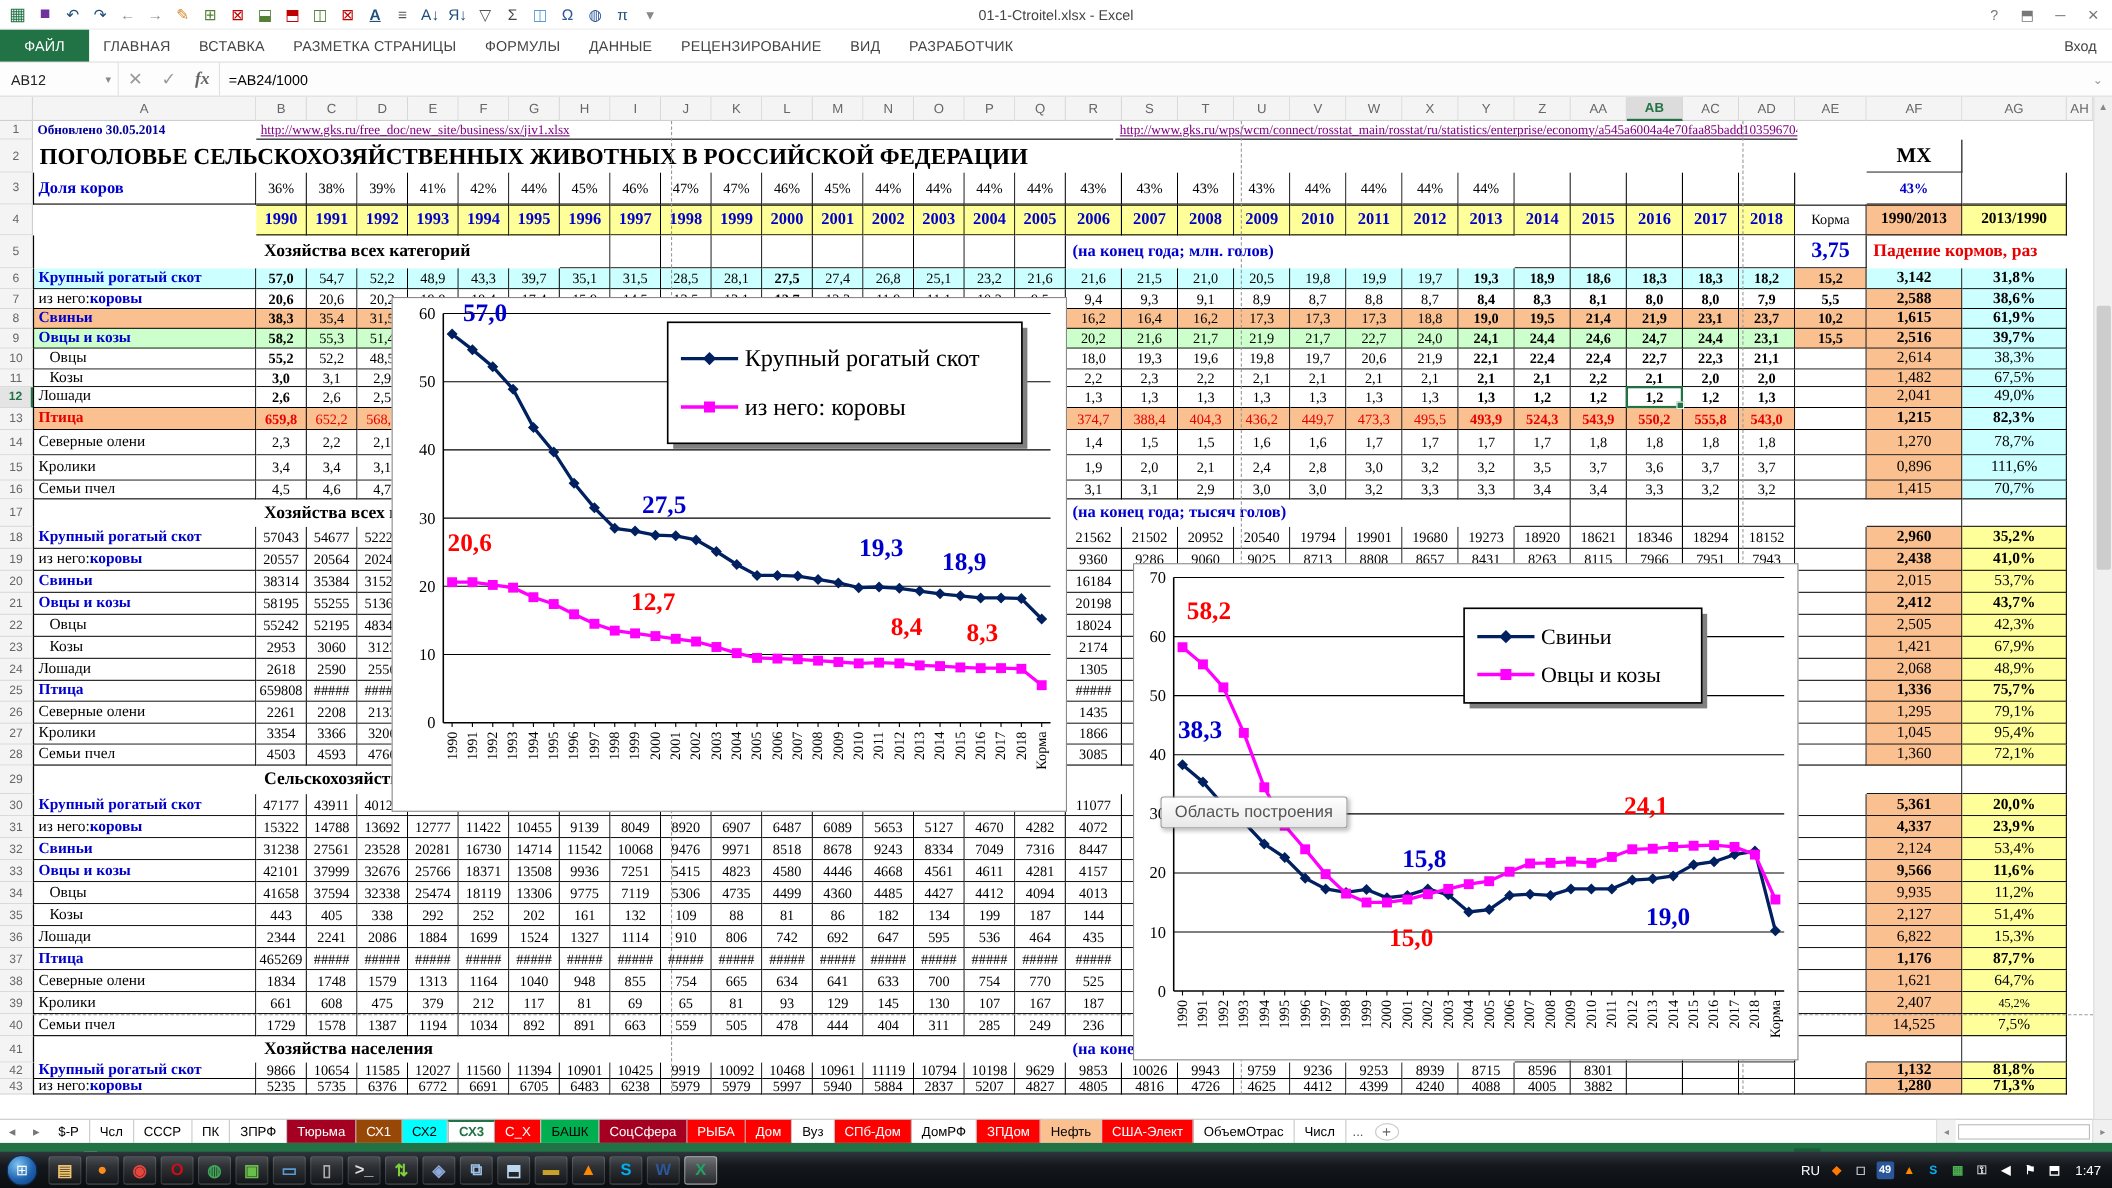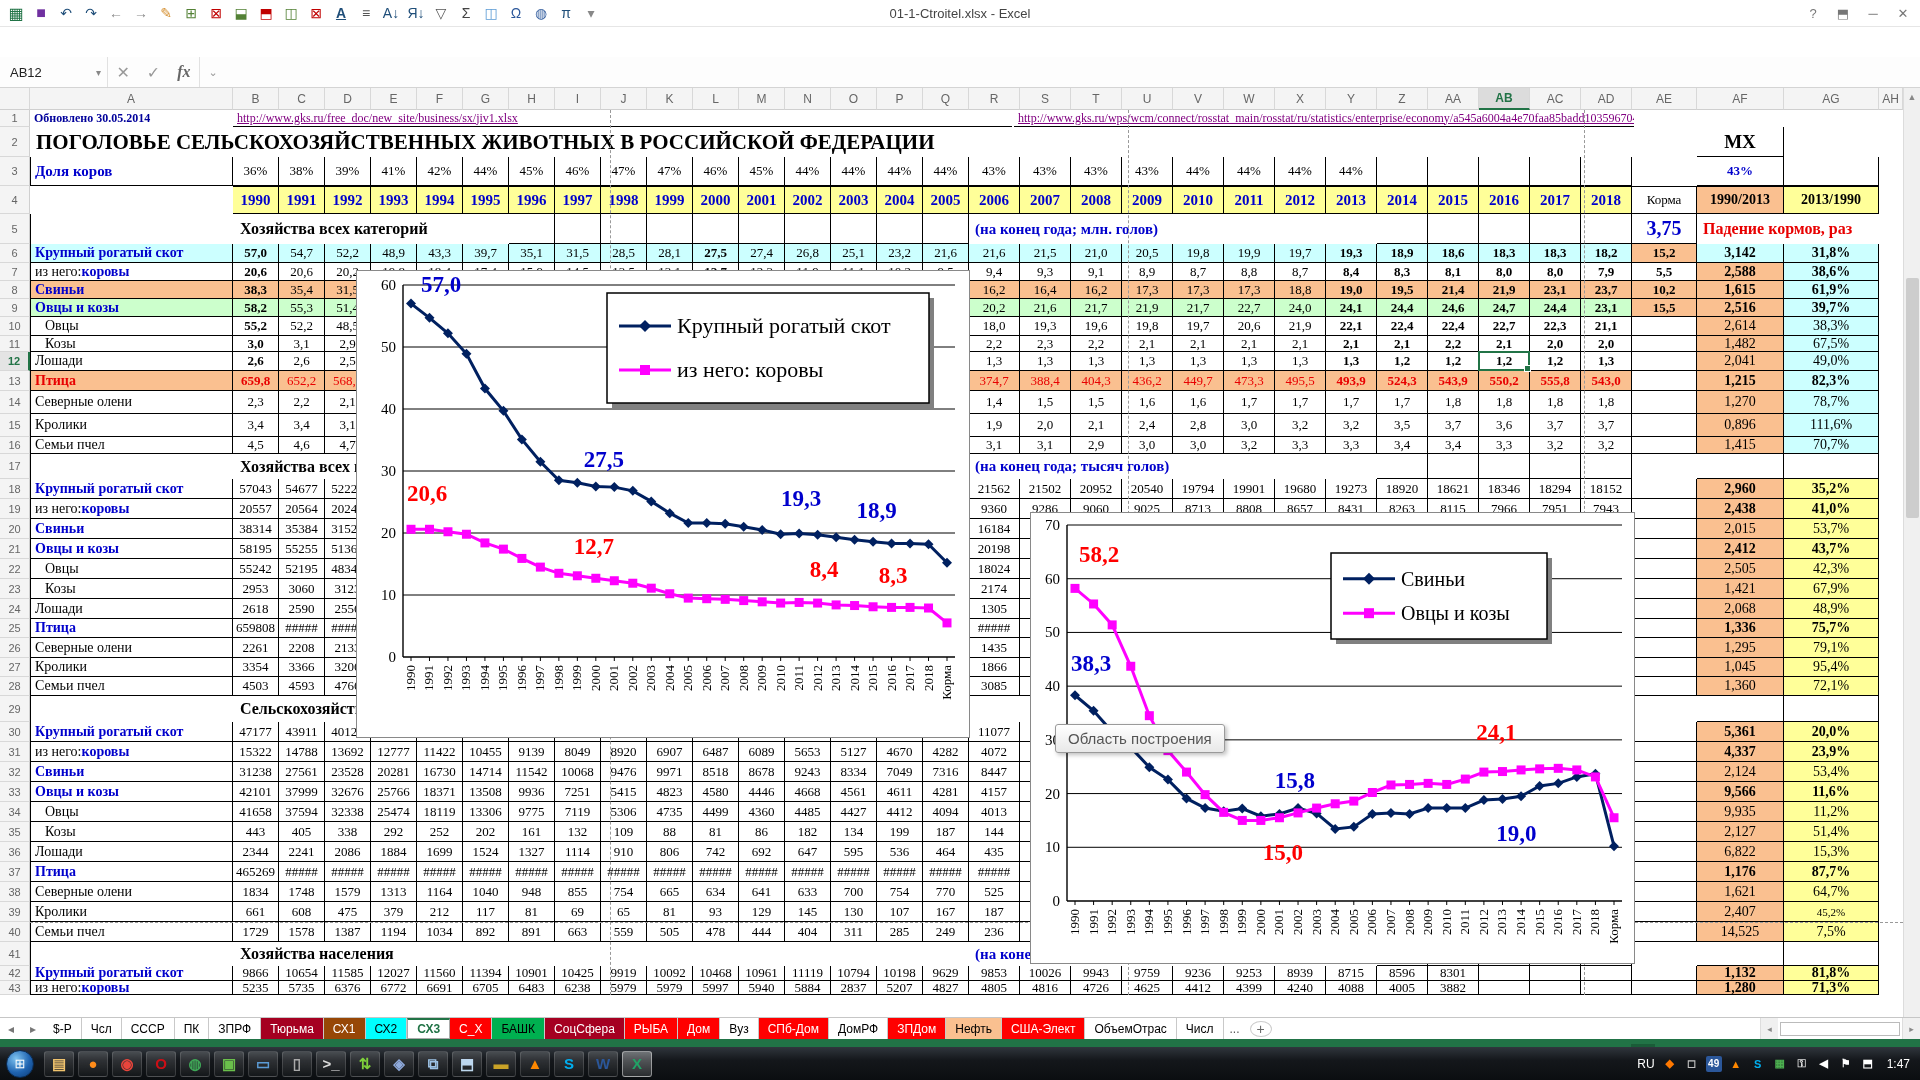--- a/index.html
+++ b/index.html
@@ -154,31 +154,46 @@
       </div>
     <div class="win-title">01-1-Ctroitel.xlsx - Excel</div>
     <div class="win-ctrls" id="winctrls">
         <span>?</span>
         <span>⬒</span>
         <span>─</span>
         <span>✕</span>
       </div>
   </div>
 
+  <div id="ribbonrow">
+    <div class="rtab file">ФАЙЛ</div>
+    <span id="rtabs" style="display:flex;">
+        <div class="rtab">ГЛАВНАЯ</div>
+        <div class="rtab">ВСТАВКА</div>
+        <div class="rtab">РАЗМЕТКА СТРАНИЦЫ</div>
+        <div class="rtab">ФОРМУЛЫ</div>
+        <div class="rtab">ДАННЫЕ</div>
+        <div class="rtab">РЕЦЕНЗИРОВАНИЕ</div>
+        <div class="rtab">ВИД</div>
+        <div class="rtab">РАЗРАБОТЧИК</div>
+      </span>
+    <div id="signin">Вход</div>
+  </div>
 
   <div id="fbar">
     <div id="namebox">
       <span>AB12</span>
       <span class="dd">▾</span>
     </div>
     <div class="fbtns">
       <span>✕</span>
       <span>✓</span>
       <span class="fx">fx</span>
     </div>
+    <div id="fml">=AB24/1000</div>
     <div class="expand">⌄</div>
   </div>
 
   <div id="sheet">
     <div id="gridcells">
         <div class="cell nb left navy b" style="left: 30px; top: 22px; width: 203px; height: 17px; font-size: 12px;">Обновлено 30.05.2014</div>
         <div class="cell nb left link" style="left: 233px; top: 22px; width: 779px; height: 17px; border-bottom: 1px solid rgb(0, 0, 0);">http://www.gks.ru/free_doc/new_site/business/sx/jiv1.xlsx</div>
         <div class="cell nb left link" style="left: 1014px; top: 22px; width: 620px; height: 17px; border-bottom: 1px solid rgb(0, 0, 0);">http://www.gks.ru/wps/wcm/connect/rosstat_main/rosstat/ru/statistics/enterprise/economy/a545a6004a4e70faa85badd103596704#</div>
         <div class="cell nb left b" style="left: 32px; top: 39px; width: 1400px; height: 30px; font-size: 21px;">ПОГОЛОВЬЕ СЕЛЬСКОХОЗЯЙСТВЕННЫХ ЖИВОТНЫХ В РОССИЙСКОЙ ФЕДЕРАЦИИ</div>
         <div class="cell b" style="left: 1697px; top: 39px; width: 87px; height: 30px; font-size: 19px;">МХ</div>

